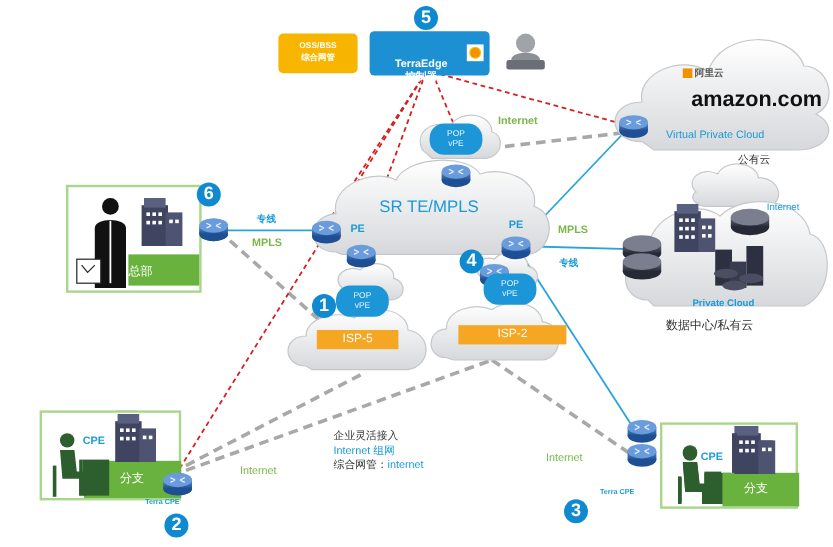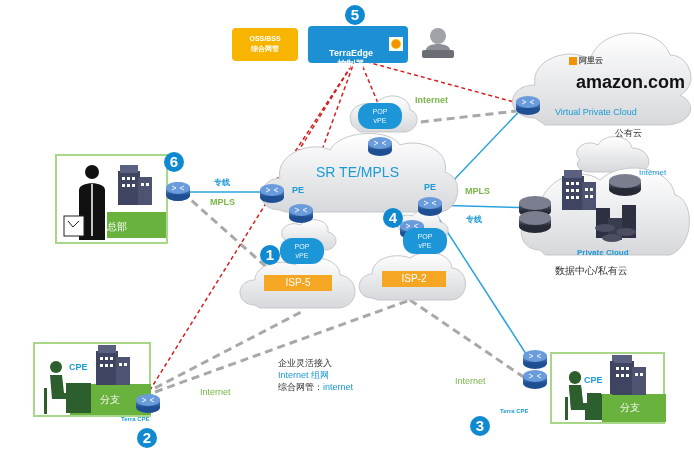--- a/index.html
+++ b/index.html
@@ -262,21 +262,21 @@
 <div class="pop" style="left:280px;top:238px;">
   <div>POP</div>
   <div>vPE</div>
 </div>
 <div class="pop" style="left:403px;top:228px;">
   <div>POP</div>
   <div>vPE</div>
 </div>
 
 <div class="isp" style="left:264px;top:275px;width:68px;">ISP-5</div>
-<div class="isp" style="left:382px;top:271px;width:64px;">ISP-2</div>
+<div class="isp" style="left:382px;top:271px;width:90px;">ISP-2</div>
 
 <div class="lbl blue" style="left:316px;top:164px;font-size:14px;font-weight:normal;">SR TE/MPLS</div>
 <div class="lbl blue" style="left:292px;top:185px;font-size:9px;">PE</div>
 <div class="lbl blue" style="left:424px;top:182px;font-size:9px;">PE</div>
 <div class="lbl green" style="left:415px;top:95px;">Internet</div>
 
 <div class="lbl blue" style="left:214px;top:177px;font-size:8px;">专线</div>
 <div class="lbl green" style="left:210px;top:197px;">MPLS</div>
 
 <div class="lbl" style="left:569px;top:55px;font-size:8px;color:#e8941a;font-weight:bold;text-align:center;">

